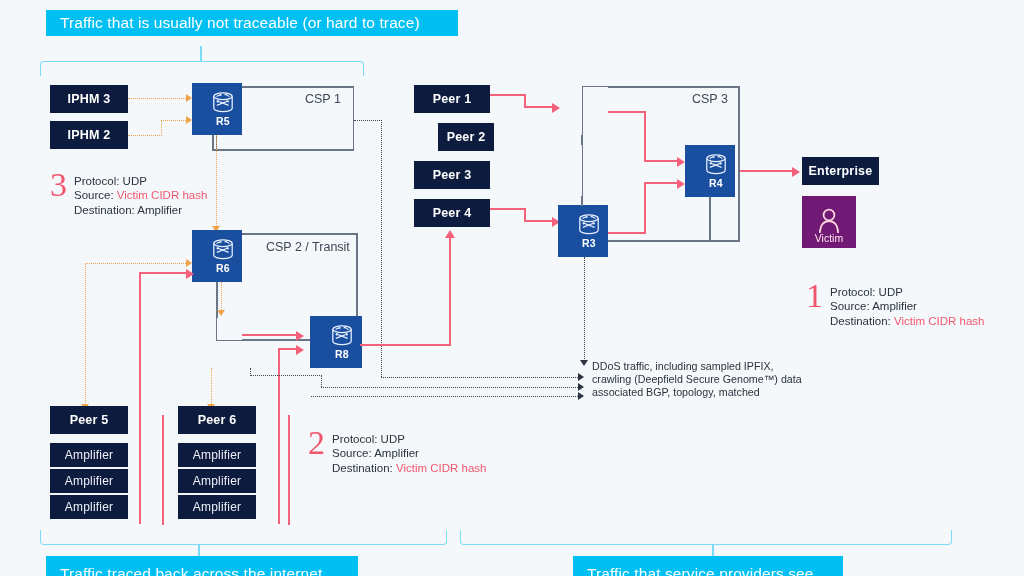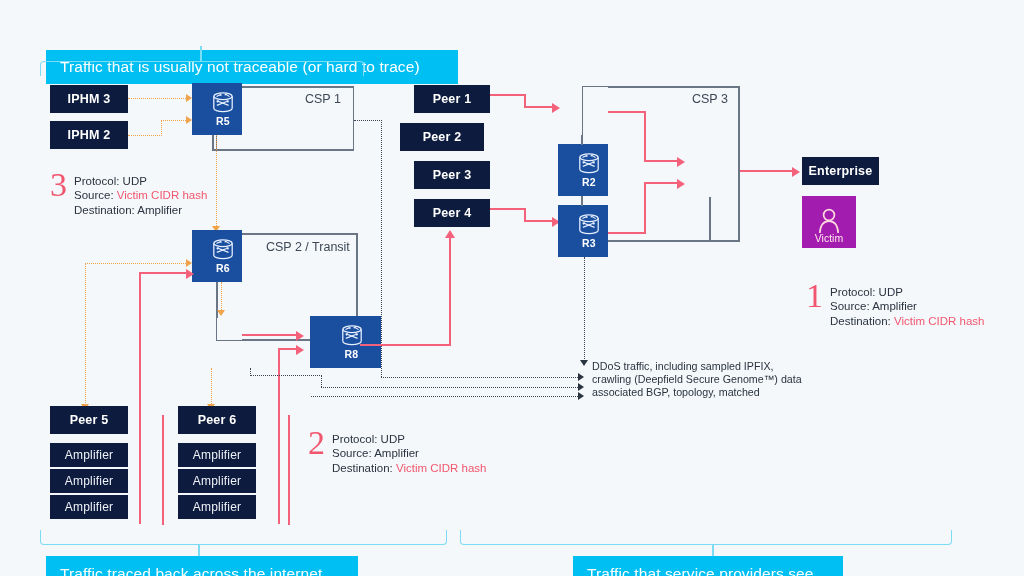--- a/index.html
+++ b/index.html
@@ -45,21 +45,21 @@
     align-items:center;justify-content:center;padding-left:12px;
   }
   .router .rlabel{
     color:#fff;font-size:10.5px;font-weight:bold;
     margin-top:1px;letter-spacing:.2px;
   }
   .router svg{display:block;}
 
   
   .victim{
-    background:#a21caf;
+    background:#701a75;
     box-sizing:border-box;
     display:flex;flex-direction:column;
     align-items:center;justify-content:flex-end;
     padding-bottom:4px;
   }
   .victim .vlabel{color:#ffe9ec;font-size:10.5px;}
 
   
   .csp{
     border:1.4px solid #6a7685;
@@ -111,21 +111,21 @@
   .bracket{position:absolute;box-sizing:border-box;border:1.6px solid #7ddcf5;}
   .bracket.top{border-bottom:none;border-radius:4px 4px 0 0;}
   .bracket.bot{border-top:none;border-radius:0 0 4px 4px;}
   .bstem{position:absolute;width:1.6px;background:#7ddcf5;}
 </style>
 </head>
 <body>
 
 <div id="stage">
 
-  <div class="banner abs" style="left:46px;top:10px;width:412px;height:34px;margin-top:40px;">
+  <div class="banner abs" style="left:46px;top:10px;width:412px;height:26px;">
     <span>Traffic that is usually not traceable (or hard to trace)</span>
   </div>
 
   <div class="bstem" style="left:200px;top:46px;height:16px;"></div>
 
   <div class="bracket top abs" style="left:40px;top:61px;width:324px;height:15px;"></div>
 
   <div class="node abs" style="left:50px;top:85px;width:78px;height:28px;">
     <span>IPHM 3</span>
   </div>
@@ -194,21 +194,21 @@
 
   <div class="ln h-gray" style="left:242px;top:233px;width:116px;"></div>
   <div class="ln v-gray" style="left:216px;top:282px;height:36px;"></div>
   <div class="ln v-gray" style="left:356px;top:233px;height:107px;"></div>
   <div class="ln h-gray" style="left:242px;top:339px;width:116px;"></div>
 
   <div class="ln v-orange" style="left:221px;top:282px;height:28px;"></div>
   <div class="ah ah-d-orange" style="left:216.5px;top:310px;"></div>
 
 
-  <div class="router abs" style="left:310px;top:316px;width:71px;height:52px;">
+  <div class="router abs" style="left:310px;top:316px;width:52px;height:52px;">
     <svg width="26" height="22" viewBox="0 0 26 22">
       <ellipse cx="13" cy="4.2" rx="9.2" ry="3.4" fill="none" stroke="#e8f0ff" stroke-width="1.25"></ellipse>
       <path d="M3.8 4.2 V16.2 A9.2 3.4 0 0 0 22.2 16.2 V4.2" fill="none" stroke="#e8f0ff" stroke-width="1.25"></path>
       <path d="M6.5 4.6 L11 2.2 M11 2.2 L9.6 3.2 M11 2.2 L10.9 3.9" fill="none" stroke="#e8f0ff" stroke-width="1.1"></path>
       <path d="M15.2 2.0 L19.6 4.6 M15.2 2.0 L16.6 2.1 M15.2 2.0 L15.3 3.4" fill="none" stroke="#e8f0ff" stroke-width="1.1"></path>
       <path d="M6.8 13.4 L18.6 8.8 M18.6 8.8 L16.4 8.9 M18.6 8.8 L17.6 10.5" fill="none" stroke="#e8f0ff" stroke-width="1.2"></path>
       <path d="M6.8 8.8 L18.6 13.4 M6.8 8.8 L8.9 8.9 M6.8 8.8 L7.8 10.5" fill="none" stroke="#e8f0ff" stroke-width="1.2"></path>
     </svg>
     <span class="rlabel">R8</span>
   </div>
@@ -269,21 +269,21 @@
     <div class="lines">
       <div>Protocol: UDP</div>
       <div><span>Source: </span><span>Amplifier</span></div>
       <div><span>Destination: </span><span class="hl">Victim CIDR hash</span></div>
     </div>
   </div>
 
   <div class="node abs" style="left:414px;top:85px;width:76px;height:28px;">
     <span>Peer 1</span>
   </div>
-  <div class="node abs" style="left:400px;top:123px;width:84px;height:28px;">
+  <div class="node abs" style="left:438px;top:123px;width:56px;height:28px;">
     <span>Peer 2</span>
   </div>
   <div class="node abs" style="left:414px;top:161px;width:76px;height:28px;">
     <span>Peer 3</span>
   </div>
   <div class="node abs" style="left:414px;top:199px;width:76px;height:28px;">
     <span>Peer 4</span>
   </div>
 
   <div class="ln h-pink" style="left:490px;top:94px;width:36px;"></div>
@@ -297,44 +297,44 @@
   <div class="ah ah-r-pink" style="left:552px;top:216.5px;"></div>
 
   <div class="ln h-pink" style="left:360px;top:344px;width:91px;"></div>
   <div class="ln v-pink" style="left:449px;top:238px;height:108px;"></div>
   <div class="ah ah-u-pink" style="left:444.5px;top:230px;"></div>
 
   <div class="csp abs" style="left:582px;top:86px;width:158px;height:156px;"></div>
   <div class="csplabel" style="left:692px;top:92px;">CSP 3</div>
 
 
-  <div class="router abs" style="left:558px;top:144px;width:50px;height:52px;">
-    <svg width="26" height="22" viewBox="0 0 26 22">
-      <ellipse cx="13" cy="4.2" rx="9.2" ry="3.4" fill="none" stroke="#e8f0ff" stroke-width="1.25"></ellipse>
-      <path d="M3.8 4.2 V16.2 A9.2 3.4 0 0 0 22.2 16.2 V4.2" fill="none" stroke="#e8f0ff" stroke-width="1.25"></path>
-      <path d="M6.5 4.6 L11 2.2 M11 2.2 L9.6 3.2 M11 2.2 L10.9 3.9" fill="none" stroke="#e8f0ff" stroke-width="1.1"></path>
-      <path d="M15.2 2.0 L19.6 4.6 M15.2 2.0 L16.6 2.1 M15.2 2.0 L15.3 3.4" fill="none" stroke="#e8f0ff" stroke-width="1.1"></path>
-      <path d="M6.8 13.4 L18.6 8.8 M18.6 8.8 L16.4 8.9 M18.6 8.8 L17.6 10.5" fill="none" stroke="#e8f0ff" stroke-width="1.2"></path>
-      <path d="M6.8 8.8 L18.6 13.4 M6.8 8.8 L8.9 8.9 M6.8 8.8 L7.8 10.5" fill="none" stroke="#e8f0ff" stroke-width="1.2"></path>
-    </svg>
-    <span class="rlabel">R2</span>
-  </div>
 
   <div class="router abs" style="left:558px;top:205px;width:50px;height:52px;">
     <svg width="26" height="22" viewBox="0 0 26 22">
       <ellipse cx="13" cy="4.2" rx="9.2" ry="3.4" fill="none" stroke="#e8f0ff" stroke-width="1.25"></ellipse>
       <path d="M3.8 4.2 V16.2 A9.2 3.4 0 0 0 22.2 16.2 V4.2" fill="none" stroke="#e8f0ff" stroke-width="1.25"></path>
       <path d="M6.5 4.6 L11 2.2 M11 2.2 L9.6 3.2 M11 2.2 L10.9 3.9" fill="none" stroke="#e8f0ff" stroke-width="1.1"></path>
       <path d="M15.2 2.0 L19.6 4.6 M15.2 2.0 L16.6 2.1 M15.2 2.0 L15.3 3.4" fill="none" stroke="#e8f0ff" stroke-width="1.1"></path>
       <path d="M6.8 13.4 L18.6 8.8 M18.6 8.8 L16.4 8.9 M18.6 8.8 L17.6 10.5" fill="none" stroke="#e8f0ff" stroke-width="1.2"></path>
       <path d="M6.8 8.8 L18.6 13.4 M6.8 8.8 L8.9 8.9 M6.8 8.8 L7.8 10.5" fill="none" stroke="#e8f0ff" stroke-width="1.2"></path>
     </svg>
     <span class="rlabel">R3</span>
   </div>
 
+  <div class="router abs" style="left:685px;top:145px;width:50px;height:52px;">
+    <svg width="26" height="22" viewBox="0 0 26 22">
+      <ellipse cx="13" cy="4.2" rx="9.2" ry="3.4" fill="none" stroke="#e8f0ff" stroke-width="1.25"></ellipse>
+      <path d="M3.8 4.2 V16.2 A9.2 3.4 0 0 0 22.2 16.2 V4.2" fill="none" stroke="#e8f0ff" stroke-width="1.25"></path>
+      <path d="M6.5 4.6 L11 2.2 M11 2.2 L9.6 3.2 M11 2.2 L10.9 3.9" fill="none" stroke="#e8f0ff" stroke-width="1.1"></path>
+      <path d="M15.2 2.0 L19.6 4.6 M15.2 2.0 L16.6 2.1 M15.2 2.0 L15.3 3.4" fill="none" stroke="#e8f0ff" stroke-width="1.1"></path>
+      <path d="M6.8 13.4 L18.6 8.8 M18.6 8.8 L16.4 8.9 M18.6 8.8 L17.6 10.5" fill="none" stroke="#e8f0ff" stroke-width="1.2"></path>
+      <path d="M6.8 8.8 L18.6 13.4 M6.8 8.8 L8.9 8.9 M6.8 8.8 L7.8 10.5" fill="none" stroke="#e8f0ff" stroke-width="1.2"></path>
+    </svg>
+    <span class="rlabel">R4</span>
+  </div>
 
   <div class="ln h-gray" style="left:608px;top:86px;width:132px;"></div>
   <div class="ln v-gray" style="left:738px;top:86px;height:155px;"></div>
   <div class="ln h-gray" style="left:608px;top:240px;width:132px;"></div>
   <div class="ln v-gray" style="left:581px;top:135px;height:10px;"></div>
   <div class="ln v-gray" style="left:581px;top:196px;height:10px;"></div>
   <div class="ln v-gray" style="left:709px;top:197px;height:44px;"></div>
 
   <div class="ln h-pink" style="left:608px;top:111px;width:38px;"></div>
   <div class="ln v-pink" style="left:644px;top:111px;height:51px;"></div>

